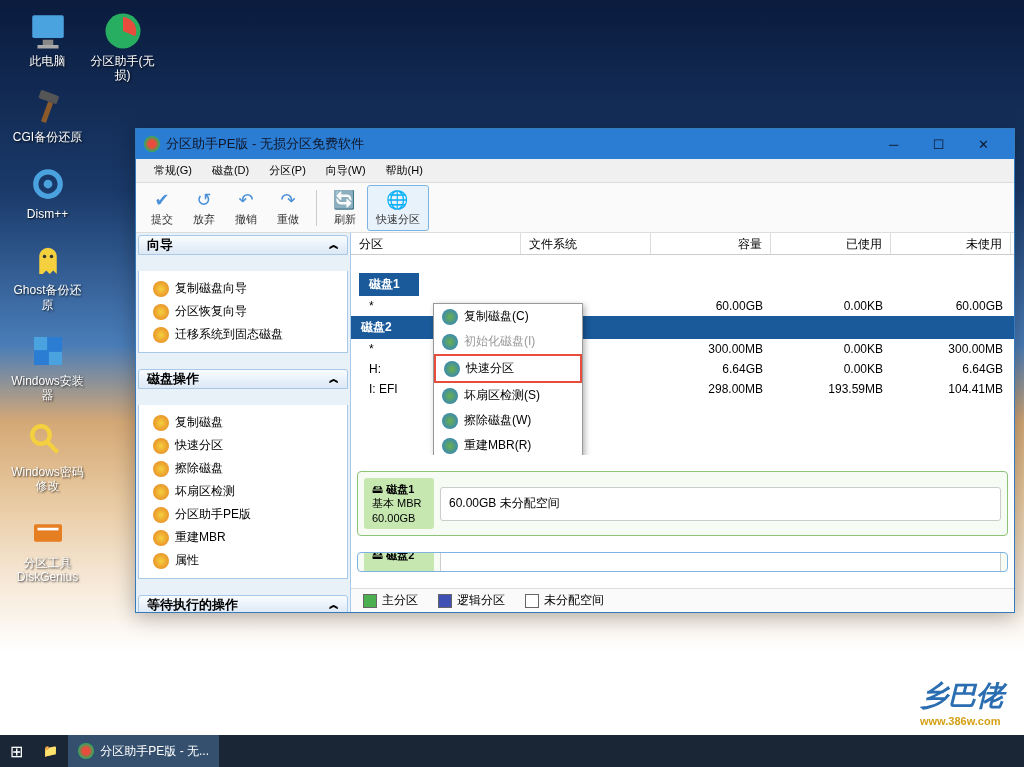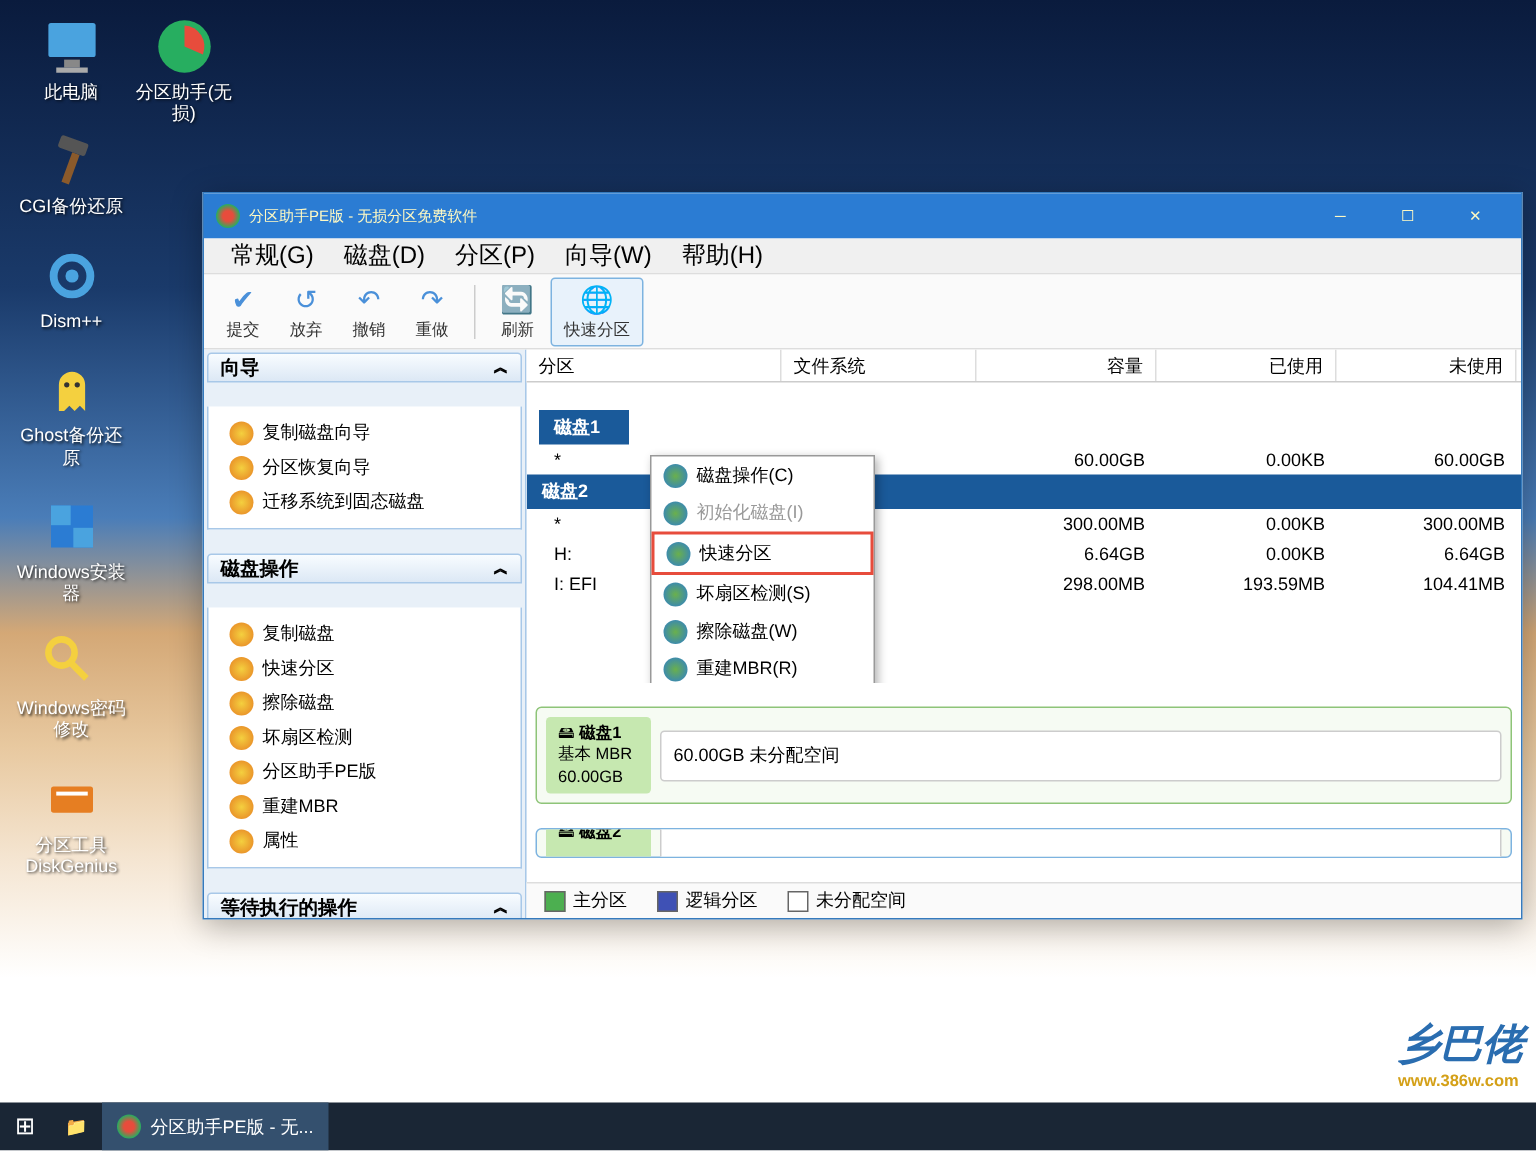--- a/index.html
+++ b/index.html
@@ -3,25 +3,25 @@
 <meta charset="utf-8">
 <style>
 * { margin: 0; padding: 0; box-sizing: border-box; font-family: "Microsoft YaHei", "SimSun", Arial, sans-serif; }
 body { width: 1024px; height: 767px; overflow: hidden; position: relative; background: linear-gradient(to bottom, #0a1b3d 0%, #1a3a6a 25%, #4a7db8 45%, #d4a876 55%, #e8c9a0 65%, #f5e6d3 75%, #ffffff 85%); }
 .desktop { position: absolute; inset: 0; }
 .desktop-icons { position: absolute; top: 10px; left: 10px; display: flex; flex-direction: column; gap: 18px; }
 .desktop-icon { width: 75px; display: flex; flex-direction: column; align-items: center; text-align: center; cursor: pointer; }
 .desktop-icon .icon-img { width: 42px; height: 42px; margin-bottom: 2px; }
 .desktop-icon .label { color: #fff; font-size: 12px; text-shadow: 1px 1px 2px rgba(0,0,0,0.8); line-height: 1.2; }
 .window { position: absolute; top: 128px; left: 135px; width: 880px; height: 485px; background: #fff; border: 1px solid #357abd; display: flex; flex-direction: column; box-shadow: 0 4px 20px rgba(0,0,0,0.3); }
-.titlebar { height: 30px; background: #2b7cd3; color: #fef9c3; display: flex; align-items: center; padding: 0 8px; font-size: 10px; }
+.titlebar { height: 30px; background: #2b7cd3; color: #0f172a; display: flex; align-items: center; padding: 0 8px; font-size: 13px; }
 .titlebar .app-icon { width: 16px; height: 16px; background: radial-gradient(circle, #e74c3c 30%, #27ae60 70%); border-radius: 50%; margin-right: 6px; }
 .titlebar .title { flex: 1; }
 .titlebar .win-btn { width: 45px; height: 30px; display: flex; align-items: center; justify-content: center; cursor: pointer; }
-.menubar { height: 24px; background: #f0f0f0; display: flex; align-items: center; padding: 0 8px; font-size: 16px; border-bottom: 1px solid #ddd; }
+.menubar { height: 24px; background: #f0f0f0; display: flex; align-items: center; padding: 0 8px; font-size: 11px; border-bottom: 1px solid #ddd; }
 .menubar .menu-item { padding: 2px 10px; cursor: pointer; }
 .toolbar { height: 50px; background: #fafafa; display: flex; align-items: center; padding: 0 6px; border-bottom: 1px solid #ddd; gap: 2px; }
 .toolbar-btn { display: flex; flex-direction: column; align-items: center; padding: 3px 8px; cursor: pointer; border: 1px solid transparent; border-radius: 3px; }
 .toolbar-btn.active { border: 1px solid #7db3e0; background: #e8f2fb; }
 .toolbar-btn .tb-icon { width: 22px; height: 22px; display: flex; align-items: center; justify-content: center; }
 .toolbar-btn .tb-label { font-size: 11px; color: #333; margin-top: 1px; }
 .toolbar-sep { width: 1px; height: 36px; background: #ccc; margin: 0 6px; }
 .content { flex: 1; display: flex; overflow: hidden; }
 .sidebar { width: 215px; background: #e8f0f8; border-right: 1px solid #a8c8e8; display: flex; flex-direction: column; overflow: hidden; }
 .side-panel-hdr { height: 28px; background: linear-gradient(to bottom, #f8fcff, #dce8f5); border: 1px solid #a8c8e8; display: flex; align-items: center; padding: 0 8px; font-size: 13px; font-weight: bold; cursor: pointer; margin: 2px; border-radius: 3px 3px 0 0; }
@@ -44,21 +44,21 @@
 .disk-map { border: 1px solid #8ec478; border-radius: 4px; margin: 16px 6px; padding: 6px; background: #f6fbf3; display: flex; gap: 6px; align-items: center; }
 .disk-label { background: #c6e8b0; border-radius: 3px; padding: 4px 8px; font-size: 11px; line-height: 1.3; min-width: 70px; }
 .disk-bar { flex: 1; height: 34px; background: #fff; border: 1px solid #ccc; border-radius: 3px; display: flex; align-items: center; padding: 0 8px; font-size: 12px; }
 .legend { height: 24px; display: flex; align-items: center; gap: 20px; padding: 0 12px; font-size: 12px; border-top: 1px solid #ddd; background: #fafafa; }
 .legend-item { display: flex; align-items: center; gap: 5px; }
 .legend-swatch { width: 14px; height: 14px; border: 1px solid #666; }
 .taskbar { position: absolute; bottom: 0; left: 0; right: 0; height: 32px; background: #1a2635; display: flex; align-items: center; }
 .taskbar-btn { height: 32px; padding: 0 10px; display: flex; align-items: center; cursor: pointer; color: #fff; font-size: 12px; }
 .taskbar-btn.start { background: transparent; }
 .taskbar-btn.active { background: #34506e; }
-.watermark { position: absolute; bottom: 40px; right: 8px; font-size: 28px; font-weight: bold; color: #2a6db0; font-style: italic; }
+.watermark { position: absolute; bottom: 40px; right: 20px; font-size: 28px; font-weight: bold; color: #2a6db0; font-style: italic; }
 </style>
 </head>
 <body>
 
 <div class="desktop">
   <div class="desktop-icons">
       <div class="desktop-icon">
         <div class="icon-img"><svg viewBox="0 0 48 48">
             <rect x="6" y="6" width="36" height="26" fill="#4aa3df" rx="2"></rect>
             <rect x="18" y="34" width="12" height="6" fill="#888"></rect>
@@ -255,21 +255,21 @@
             <div class="table-row">
               <div class="td" style="width:170px;text-align:left;padding-left:18px;">I: EFI</div>
               <div class="td" style="width:130px;"></div>
               <div class="td" style="width:120px;">298.00MB</div>
               <div class="td" style="width:120px;">193.59MB</div>
               <div class="td" style="width:120px;">104.41MB</div>
             </div>
             <div class="context-menu">
               <div class="ctx-item">
                 <span class="ci-icon" style="background:radial-gradient(circle,#6ab04c,#2b7cd3);border-radius:50%;"></span>
-                <span>磁盘操作(C)</span>
+                <span>复制磁盘(C)</span>
               </div>
               <div class="ctx-item disabled">
                 <span class="ci-icon" style="background:radial-gradient(circle,#6ab04c,#2b7cd3);border-radius:50%;"></span>
                 <span>初始化磁盘(I)</span>
               </div>
               <div class="ctx-item highlight">
                 <span class="ci-icon" style="background:radial-gradient(circle,#6ab04c,#2b7cd3);border-radius:50%;"></span>
                 <span>快速分区</span>
               </div>
               <div class="ctx-item">

